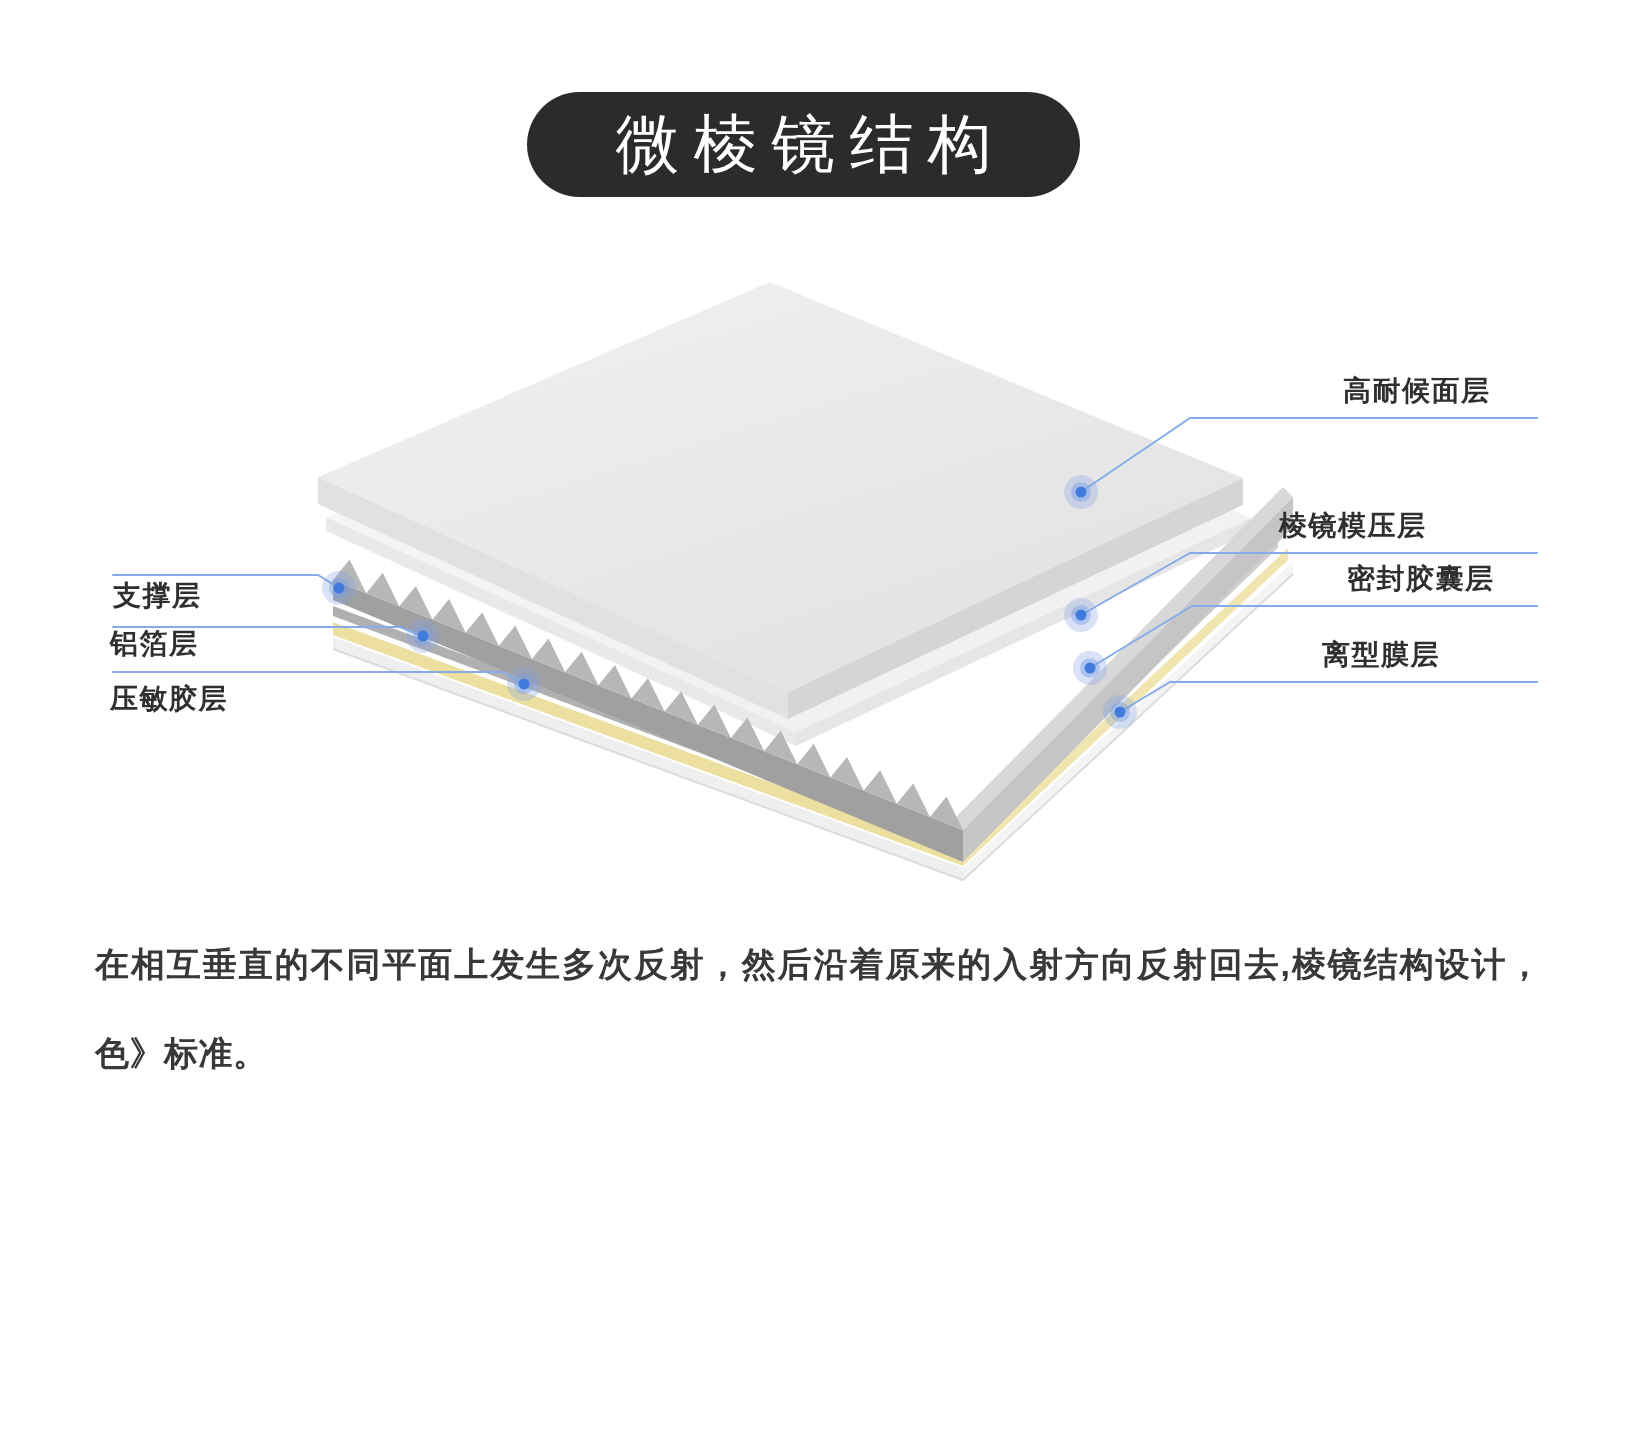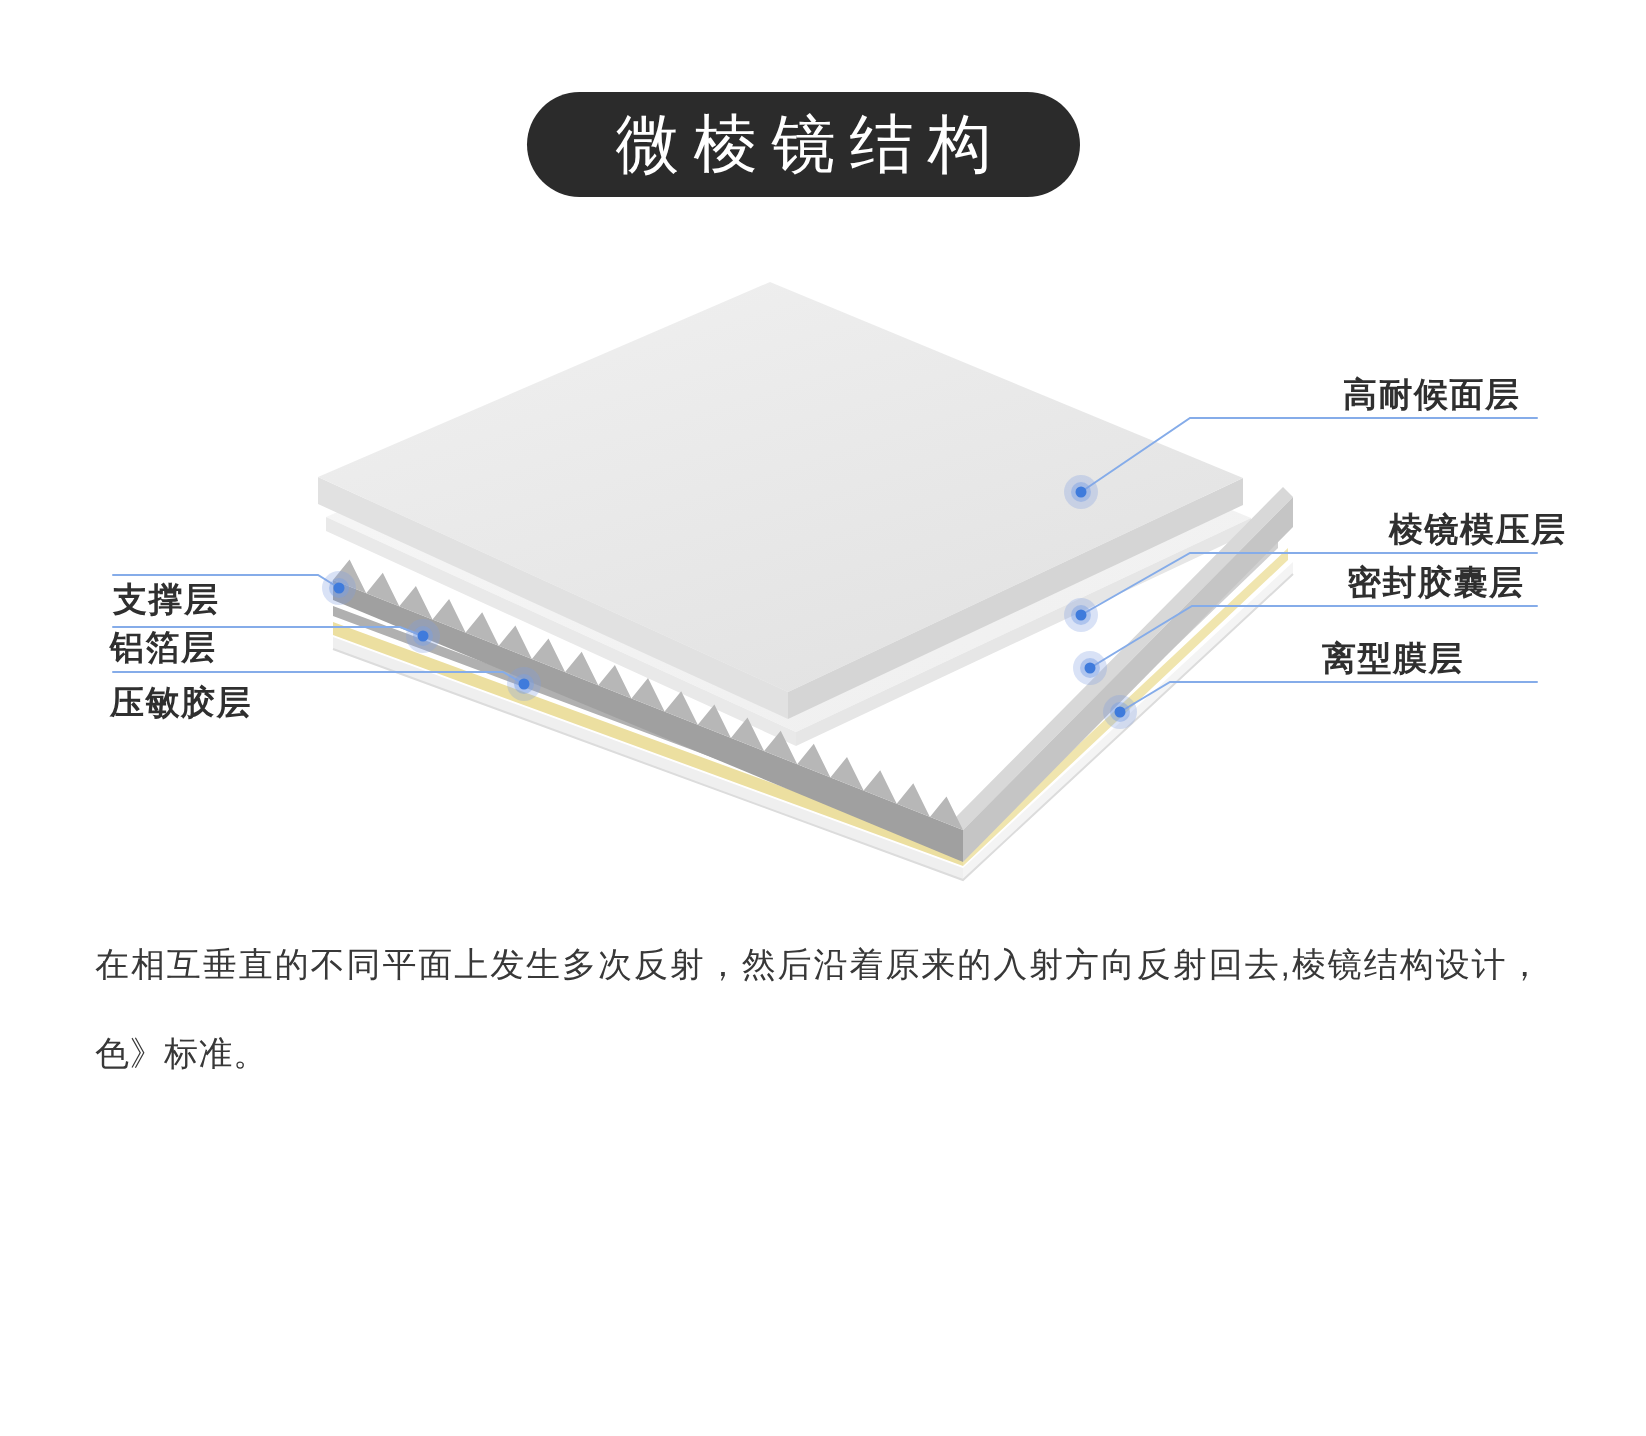--- a/index.html
+++ b/index.html
@@ -11,30 +11,30 @@
     position:absolute;left:527px;top:92px;width:553px;height:105px;
     background:#2b2b2b;border-radius:53px;
     display:flex;align-items:center;justify-content:center;
   }
   .title-badge span{
     color:#ffffff;font-size:64px;font-weight:200;letter-spacing:14px;
     text-indent:14px;white-space:nowrap;
   }
   .diagram-svg{position:absolute;left:0;top:0;width:1646px;height:1436px;}
   .callout{
-    position:absolute;font-size:34px;font-weight:600;color:#2f2f2f;
+    position:absolute;font-size:28px;font-weight:600;color:#2f2f2f;
     letter-spacing:1.5px;white-space:nowrap;line-height:1.1;
   }
   .para{
     position:absolute;left:95px;top:920px;width:1447px;
     font-size:34px;font-weight:500;color:#383838;letter-spacing:0.5px;
   }
   .para-line{
     height:89px;line-height:89px;
-    text-align:justify;text-align-last:justify;
+    text-align:justify;text-align-last:justify;font-weight:bold;
   }
   .para-line.last{text-align-last:left;}
 </style>
 </head>
 <body>
 
 <div class="page">
 
   <svg class="diagram-svg" viewBox="0 0 1646 1436" xmlns="http://www.w3.org/2000/svg">
     <defs>
@@ -137,21 +137,21 @@
           <circle cx="1120" cy="712" r="5.5" fill="#3f7bdc"></circle>
         </g>
     </g>
   </svg>
 
   <div class="title-badge">
     <span>微棱镜结构</span>
   </div>
 
   <div class="callout" style="left:1343px;top:376px">高耐候面层</div>
-  <div class="callout" style="left:1389px;top:511px">棱镜模压层</div>
+  <div class="callout" style="left:1279px;top:511px">棱镜模压层</div>
   <div class="callout" style="left:1347px;top:564px">密封胶囊层</div>
   <div class="callout" style="left:1322px;top:640px">离型膜层</div>
 
   <div class="callout" style="left:113px;top:581px">支撑层</div>
   <div class="callout" style="left:110px;top:629px">铝箔层</div>
   <div class="callout" style="left:110px;top:684px">压敏胶层</div>
 
   <div class="para">
     <div class="para-line">在相互垂直的不同平面上发生多次反射，然后沿着原来的入射方向反射回去,棱镜结构设计，</div>
     <div class="para-line last">色》标准。</div>

